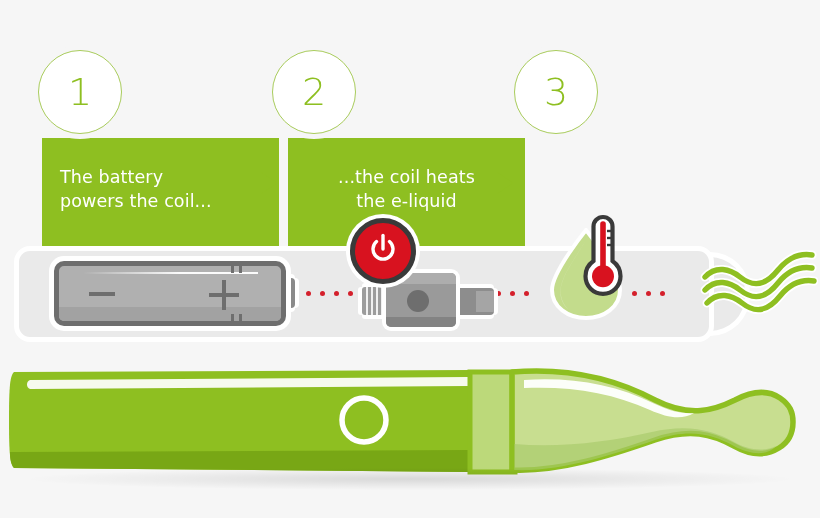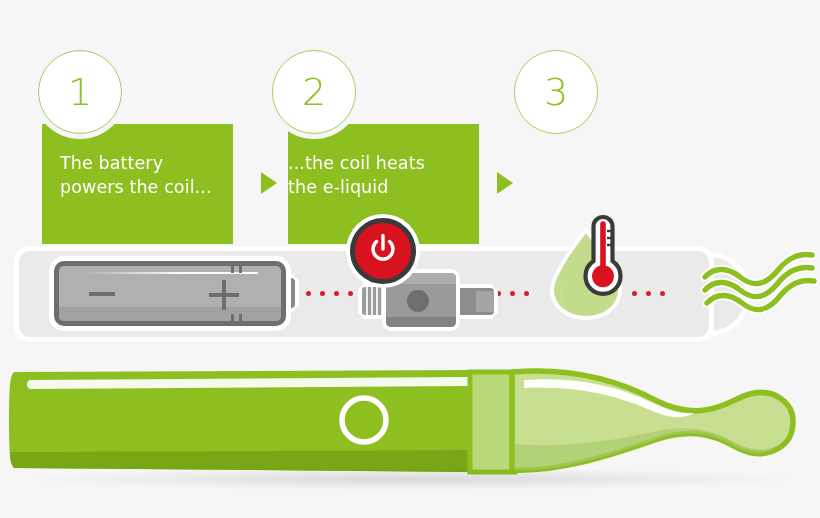--- a/index.html
+++ b/index.html
@@ -16,42 +16,42 @@
     height: 518px;
     background: #f6f6f6;
     overflow: hidden;
   }
 
   
   .steps-row { position: absolute; left: 0; top: 0; width: 820px; height: 260px; }
 
   .step-card {
     position: absolute;
-    width: 191px;
+    width: 237px;
     height: 120px;
     background: #8ebf21;
-    top: 124px;
+    top: 138px;
   }
   .step-card.s1 { left: 42px; }
   .step-card.s2 { left: 288px; }
   .step-card.s3 { left: 522px; }
 
   .step-card-text {
     position: absolute;
     left: 0; right: 0;
     top: 28px;
     color: #ffffff;
     font-size: 17.5px;
     line-height: 1.35;
     font-weight: 400;
     letter-spacing: 0.1px;
     white-space: pre-line;
   }
   .step-card.s1 .step-card-text { text-align: left; padding-left: 18px; }
-  .step-card.s2 .step-card-text { text-align: left; }
+  .step-card.s2 .step-card-text { text-align: center; }
   .step-card.s3 .step-card-text { text-align: center; padding-left: 4px;}
 
   .step-badge {
     position: absolute;
     width: 82px;
     height: 82px;
     border-radius: 50%;
     background: #ffffff;
     border: 1.6px solid #a9cc5c;
     box-shadow: 0 0 0 5px #f6f6f6;

